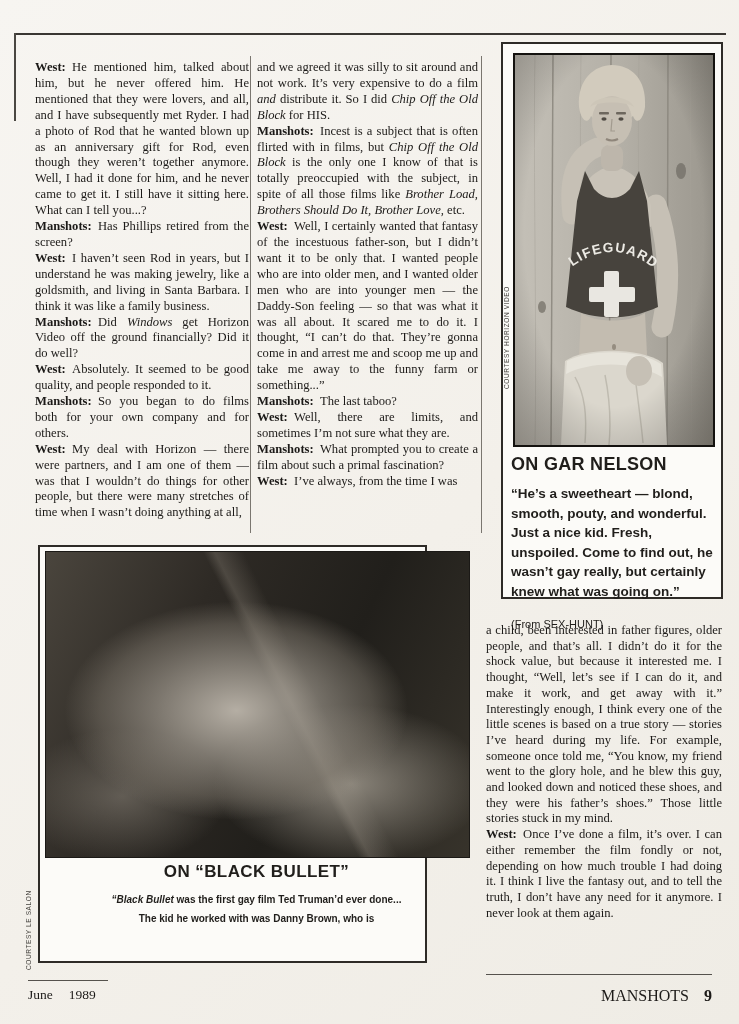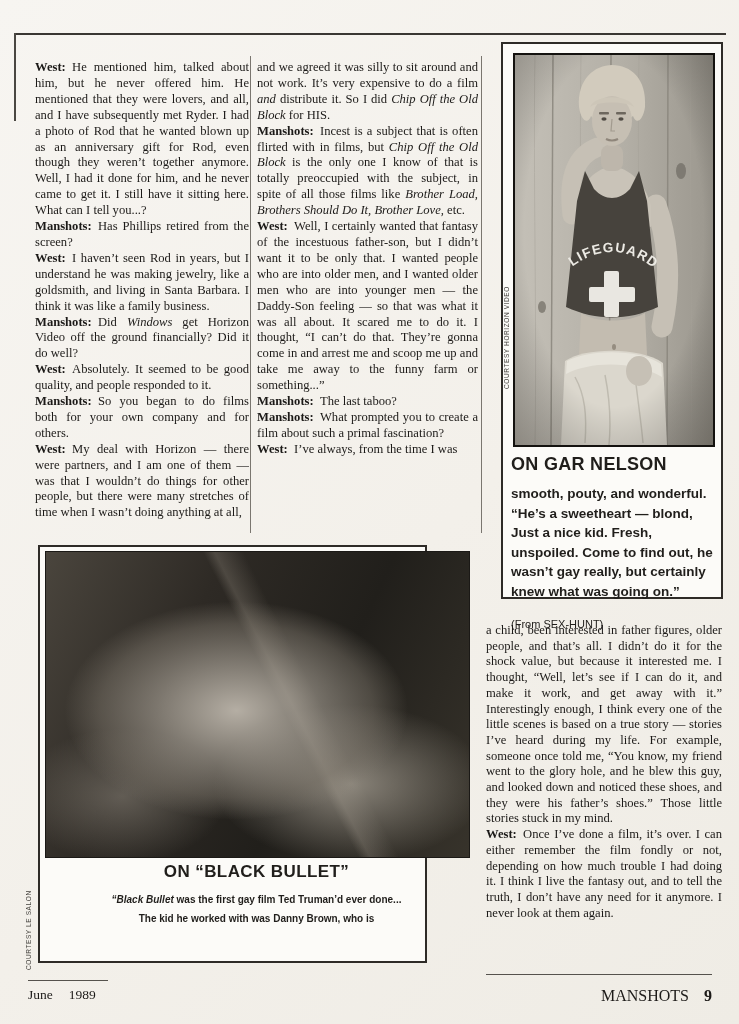--- a/index.html
+++ b/index.html
@@ -71,20 +71,21 @@
       <p><span class="b">West:</span><span> Absolutely. It seemed to be good quality, and people responded to it.</span></p>
       <p><span class="b">Manshots:</span><span> So you began to do films both for your own company and for others.</span></p>
       <p><span class="b">West:</span><span> My deal with Horizon — there were partners, and I am one of them — was that I wouldn’t do things for other people, but there were many stretches of time when I wasn’t doing anything at all,</span></p>
     </div>
   <div class="vrule" id="vrule1"></div>
   <div class="col" id="col2">
       <p><span>and we agreed it was silly to sit around and not work. It’s very expensive to do a film </span><span class="i">and</span><span> distribute it. So I did </span><span class="i">Chip Off the Old Block</span><span> for HIS.</span></p>
       <p><span class="b">Manshots:</span><span> Incest is a subject that is often flirted with in films, but </span><span class="i">Chip Off the Old Block</span><span> is the only one I know of that is totally preoccupied with the subject, in spite of all those films like </span><span class="i">Brother Load, Brothers Should Do It, Brother Love,</span><span> etc.</span></p>
       <p><span class="b">West:</span><span> Well, I certainly wanted that fantasy of the incestuous father-son, but I didn’t want it to be only that. I wanted people who are into older men, and I wanted older men who are into younger men — the Daddy-Son feeling — so that was what it was all about. It scared me to do it. I thought, “I can’t do that. They’re gonna come in and arrest me and scoop me up and take me away to the funny farm or something...”</span></p>
       <p><span class="b">Manshots:</span><span> The last taboo?</span></p>
+      <p><span class="b">West:</span><span> Well, there are limits, and sometimes I’m not sure what they are.</span></p>
       <p><span class="b">Manshots:</span><span> What prompted you to create a film about such a primal fascination?</span></p>
       <p><span class="b">West:</span><span> I’ve always, from the time I was</span></p>
     </div>
   <div class="vrule" id="vrule2"></div>
 
   <div class="sidebar-box">
     <div class="vcredit" id="credit1">COURTESY HORIZON VIDEO</div>
     <div class="photo1">
       <svg width="198" height="390" viewBox="0 0 198 390">
         <defs>
@@ -143,22 +144,22 @@
             <path d="M90 320 C95 345 96 368 94 390"></path>
             <path d="M120 320 C122 340 126 365 128 388"></path>
         </g>
         <ellipse cx="124" cy="316" rx="13" ry="15" fill="#c6c0b5"></ellipse>
         <rect width="198" height="390" fill="url(#vig)"></rect>
       </svg>
     </div>
     <div class="sb-caption">
       <div class="sb-title">ON GAR NELSON</div>
       <div class="sb-quote">
+          <div>“He’s a sweetheart — blond,</div>
           <div>smooth, pouty, and wonderful.</div>
-          <div>“He’s a sweetheart — blond,</div>
           <div>Just a nice kid. Fresh,</div>
           <div>unspoiled. Come to find out, he</div>
           <div>wasn’t gay really, but certainly</div>
           <div>knew what was going on.”</div>
         </div>
       <div class="sb-source">(From SEX-HUNT)</div>
     </div>
   </div>
 
   <div class="col" id="col3">

